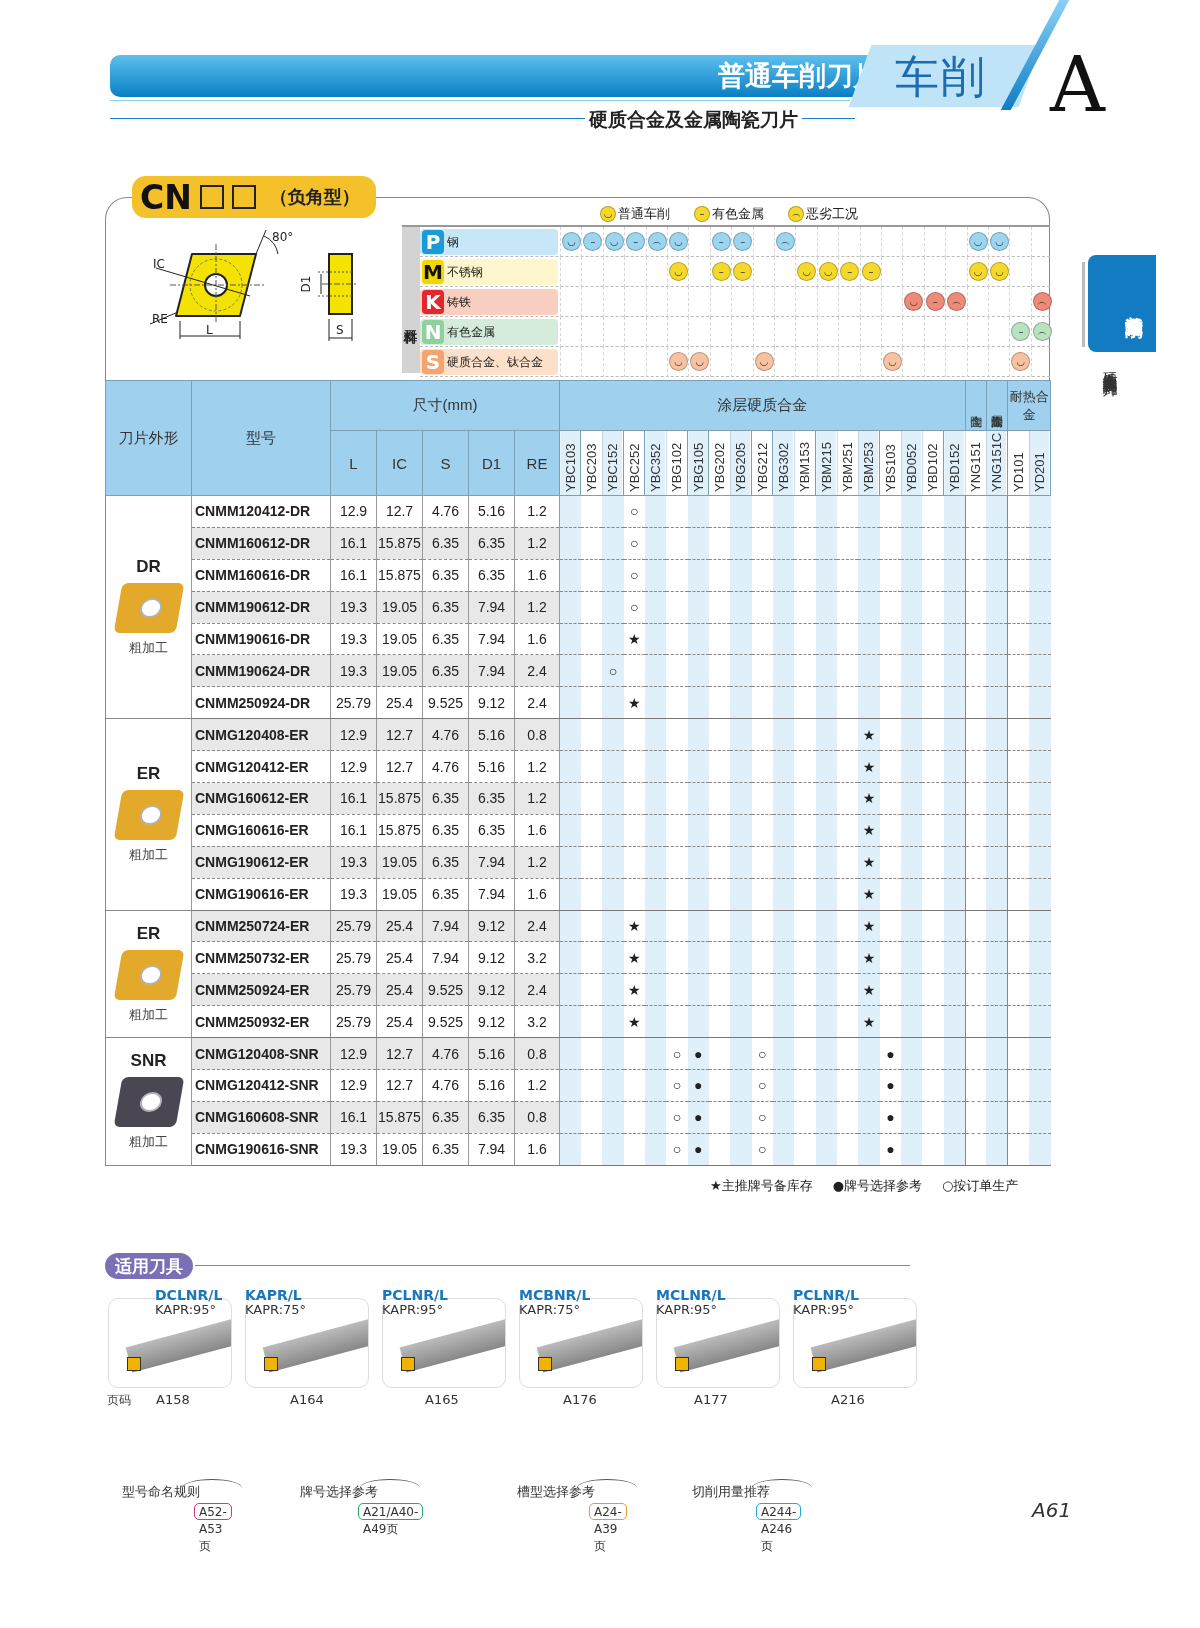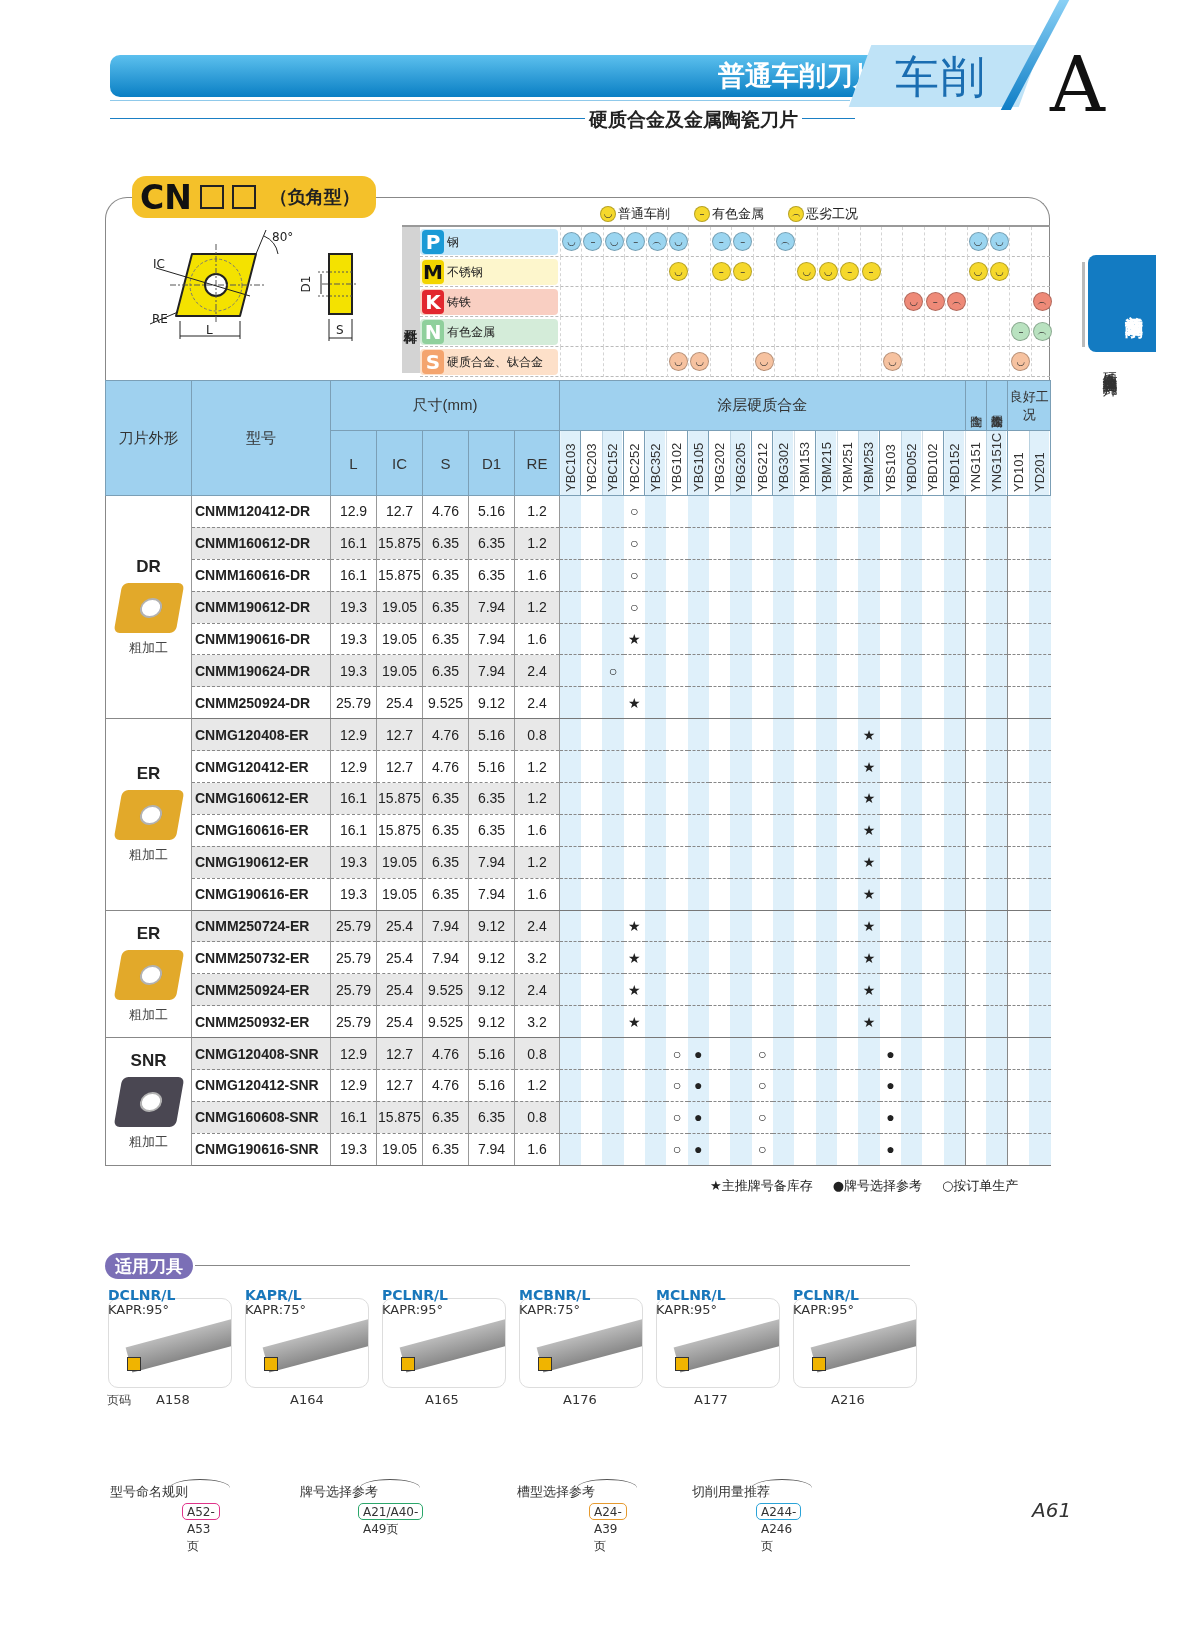--- a/index.html
+++ b/index.html
@@ -386,21 +386,21 @@
       <col style="width:45px">
   </colgroup>
   <thead>
     <tr>
       <th rowspan="2" style="border-left:1.5px solid #7b9fb6;">刀片外形</th>
       <th rowspan="2">型号</th>
       <th colspan="5" style="height:50px;">尺寸(mm)</th>
       <th colspan="19">涂层硬质合金</th>
       <th style="font-size:12px;writing-mode:vertical-rl;padding:0;">金陶</th>
       <th style="font-size:12px;writing-mode:vertical-rl;padding:0;line-height:1;">涂层金陶</th>
-      <th colspan="2" style="font-size:13px;">良好工况</th>
+      <th colspan="2" style="font-size:13px;">耐热合金</th>
     </tr>
     <tr id="grade-header-row">
       <th>L</th>
       <th>IC</th>
       <th>S</th>
       <th>D1</th>
       <th>RE</th>
     <th class="vert s">YBC103</th>
         <th class="vert w">YBC203</th>
         <th class="vert s">YBC152</th>
@@ -1103,21 +1103,21 @@
 
 <div class="abs legend-bottom">
   <span>★主推牌号备库存</span>
   <span>●牌号选择参考</span>
   <span>○按订单生产</span>
 </div>
 
 <div class="abs tools-line"></div>
 <div class="abs tools-badge">适用刀具</div>
 <div id="tools">
-    <div class="abs tool" style="left: 108px;">
+    <div class="abs tool" style="left: 108px; padding-left: 47px;">
       <div class="tool-img">
         <div class="tool-bar"></div>
         <div class="tool-tip"></div>
       </div>
       <div class="tool-code">DCLNR/L</div>
       <div class="tool-kapr">KAPR:95°</div>
       <div class="tool-page" style="left:48px">A158</div>
     </div>
     <div class="abs tool" style="left: 245px;">
       <div class="tool-img">
@@ -1161,18 +1161,18 @@
         <div class="tool-tip"></div>
       </div>
       <div class="tool-code">PCLNR/L</div>
       <div class="tool-kapr">KAPR:95°</div>
       <div class="tool-page" style="left:38px">A216</div>
     </div>
   </div>
 <div class="abs pg-label">页码</div>
 
 <div id="refs">
-    <div class="abs ref" style="left: 110px; top: 1483px;"><span class="arc"></span><span>型号命名规则</span><span class="pill" style="left:72px;border-color:#e0338a">A52-A53页</span></div>
+    <div class="abs ref" style="left: 122px; top: 1483px;"><span class="arc"></span><span>型号命名规则</span><span class="pill" style="left:72px;border-color:#e0338a">A52-A53页</span></div>
     <div class="abs ref" style="left: 300px; top: 1483px;"><span class="arc"></span><span>牌号选择参考</span><span class="pill" style="left:58px;border-color:#2aa66a">A21/A40-A49页</span></div>
     <div class="abs ref" style="left: 517px; top: 1483px;"><span class="arc"></span><span>槽型选择参考</span><span class="pill" style="left:72px;border-color:#e69a2e">A24-A39页</span></div>
     <div class="abs ref" style="left: 692px; top: 1483px;"><span class="arc"></span><span>切削用量推荐</span><span class="pill" style="left:64px;border-color:#2aa3d8">A244-A246页</span></div>
   </div>
 <div class="abs page-num">A61</div>
 
 </body></html>

